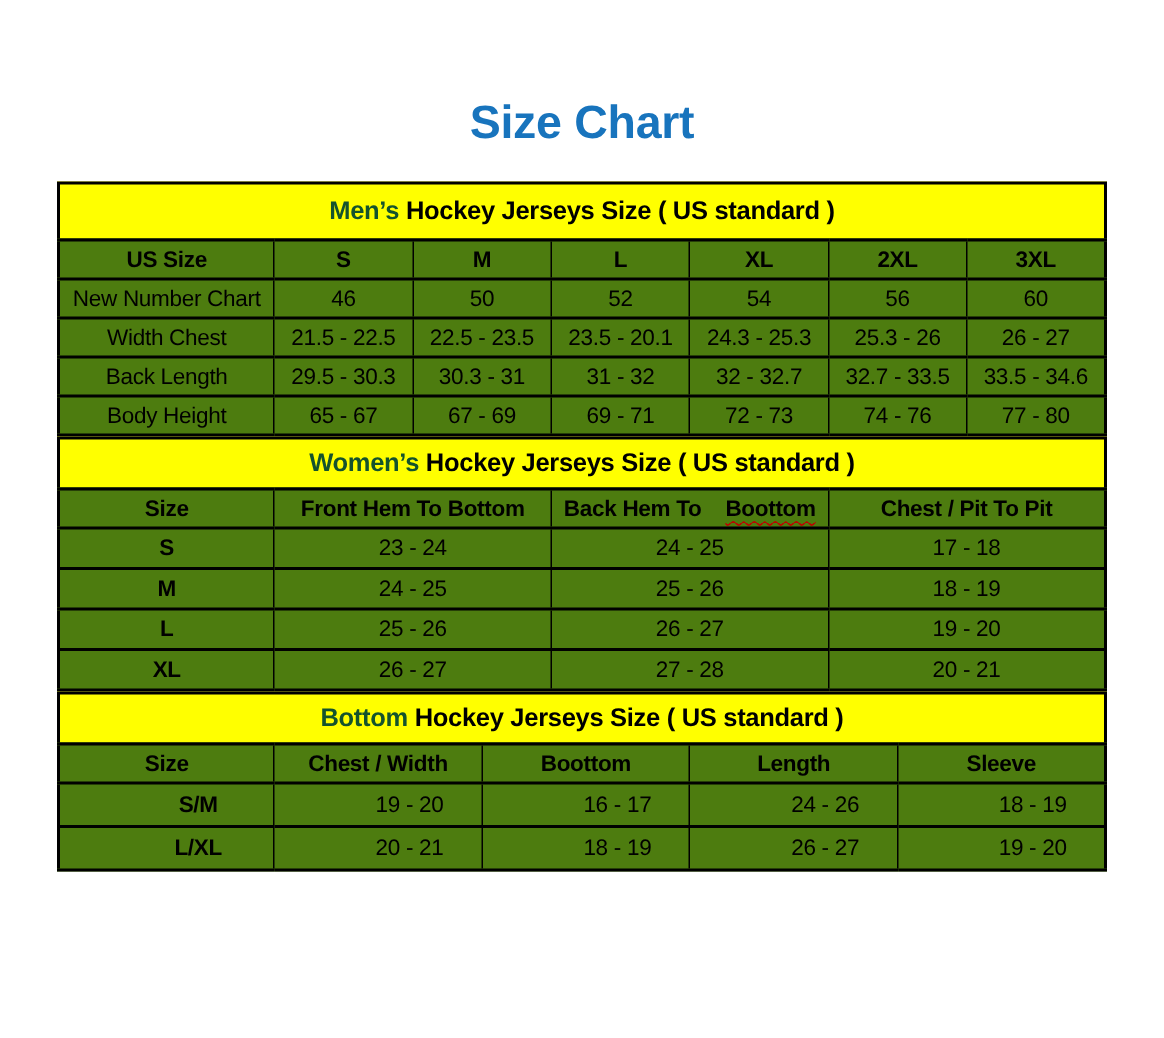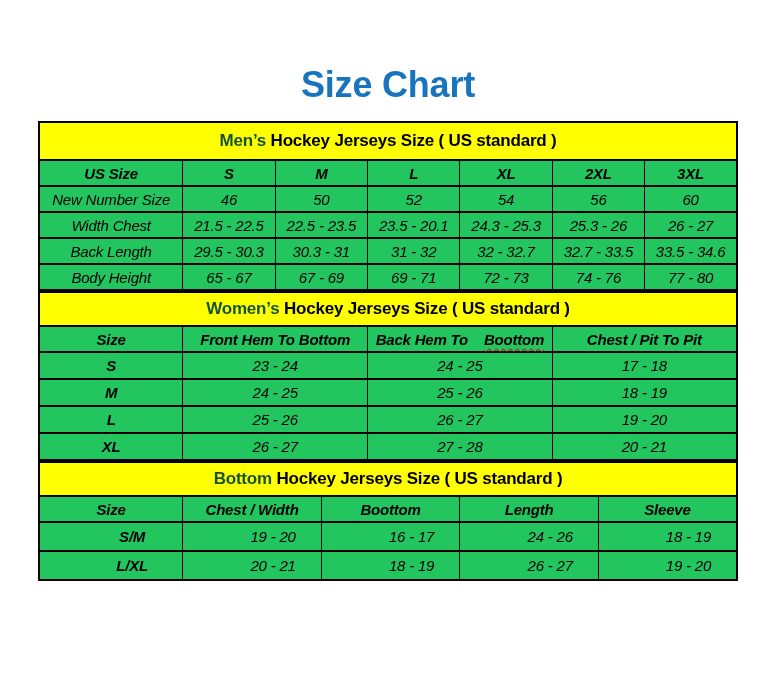--- a/index.html
+++ b/index.html
@@ -3,35 +3,35 @@
 <meta charset="utf-8">
 <style>
   * { margin:0; padding:0; box-sizing:border-box; }
   body { background:#ffffff; font-family:"Liberation Sans", sans-serif; }
   .page {
     position:relative; width:776px; height:692px; background:#ffffff;
     overflow:hidden; letter-spacing:-0.2px;
   }
   .title {
     position:absolute; top:64px; left:0; width:100%;
-    text-align:center; font-size:36px; font-weight:bold; color:#1874bd;
+    text-align:center; font-size:31px; font-weight:bold; color:#1874bd;
   }
   .chart { position:absolute; left:38px; top:121px; width:700px; }
   .band {
     border:2px solid #000; background:#ffff00;
     display:flex; align-items:center; justify-content:center;
     font-weight:bold; font-size:17px; color:#000;
   }
   .band-tall { height:40px; }
   .band-short { height:36px; }
   .band .hl { color:#14532d; }
   .band .rest { white-space:pre; }
   table {
     width:100%; border-collapse:collapse; table-layout:fixed;
-    margin-top:-2px; background:#22c55e;font-style:italic;
+    margin-top:-2px; background:#4d7c0f;
   }
   th, td {
     border:2px solid #000; border-left-width:1px; border-right-width:1px;
     text-align:center; vertical-align:middle;
     font-size:15px; color:#000; height:26px; padding:1px 2px;
   }
   table { border:2px solid #000; }
   th { font-weight:bold; }
   td.rowlabel { font-weight:normal; }
   td.rowlabel-bold { font-weight:bold; }
@@ -74,21 +74,21 @@
           <tr>
             <th>US Size</th>
             <th>S</th>
             <th>M</th>
             <th>L</th>
             <th>XL</th>
             <th>2XL</th>
             <th>3XL</th>
           </tr>
           <tr>
-            <td class="rowlabel">New Number Size</td>
+            <td class="rowlabel">New Number Chart</td>
             <td>46</td>
             <td>50</td>
             <td>52</td>
             <td>54</td>
             <td>56</td>
             <td>60</td>
           </tr>
           <tr>
             <td class="rowlabel">Width Chest</td>
             <td>21.5 - 22.5</td>

